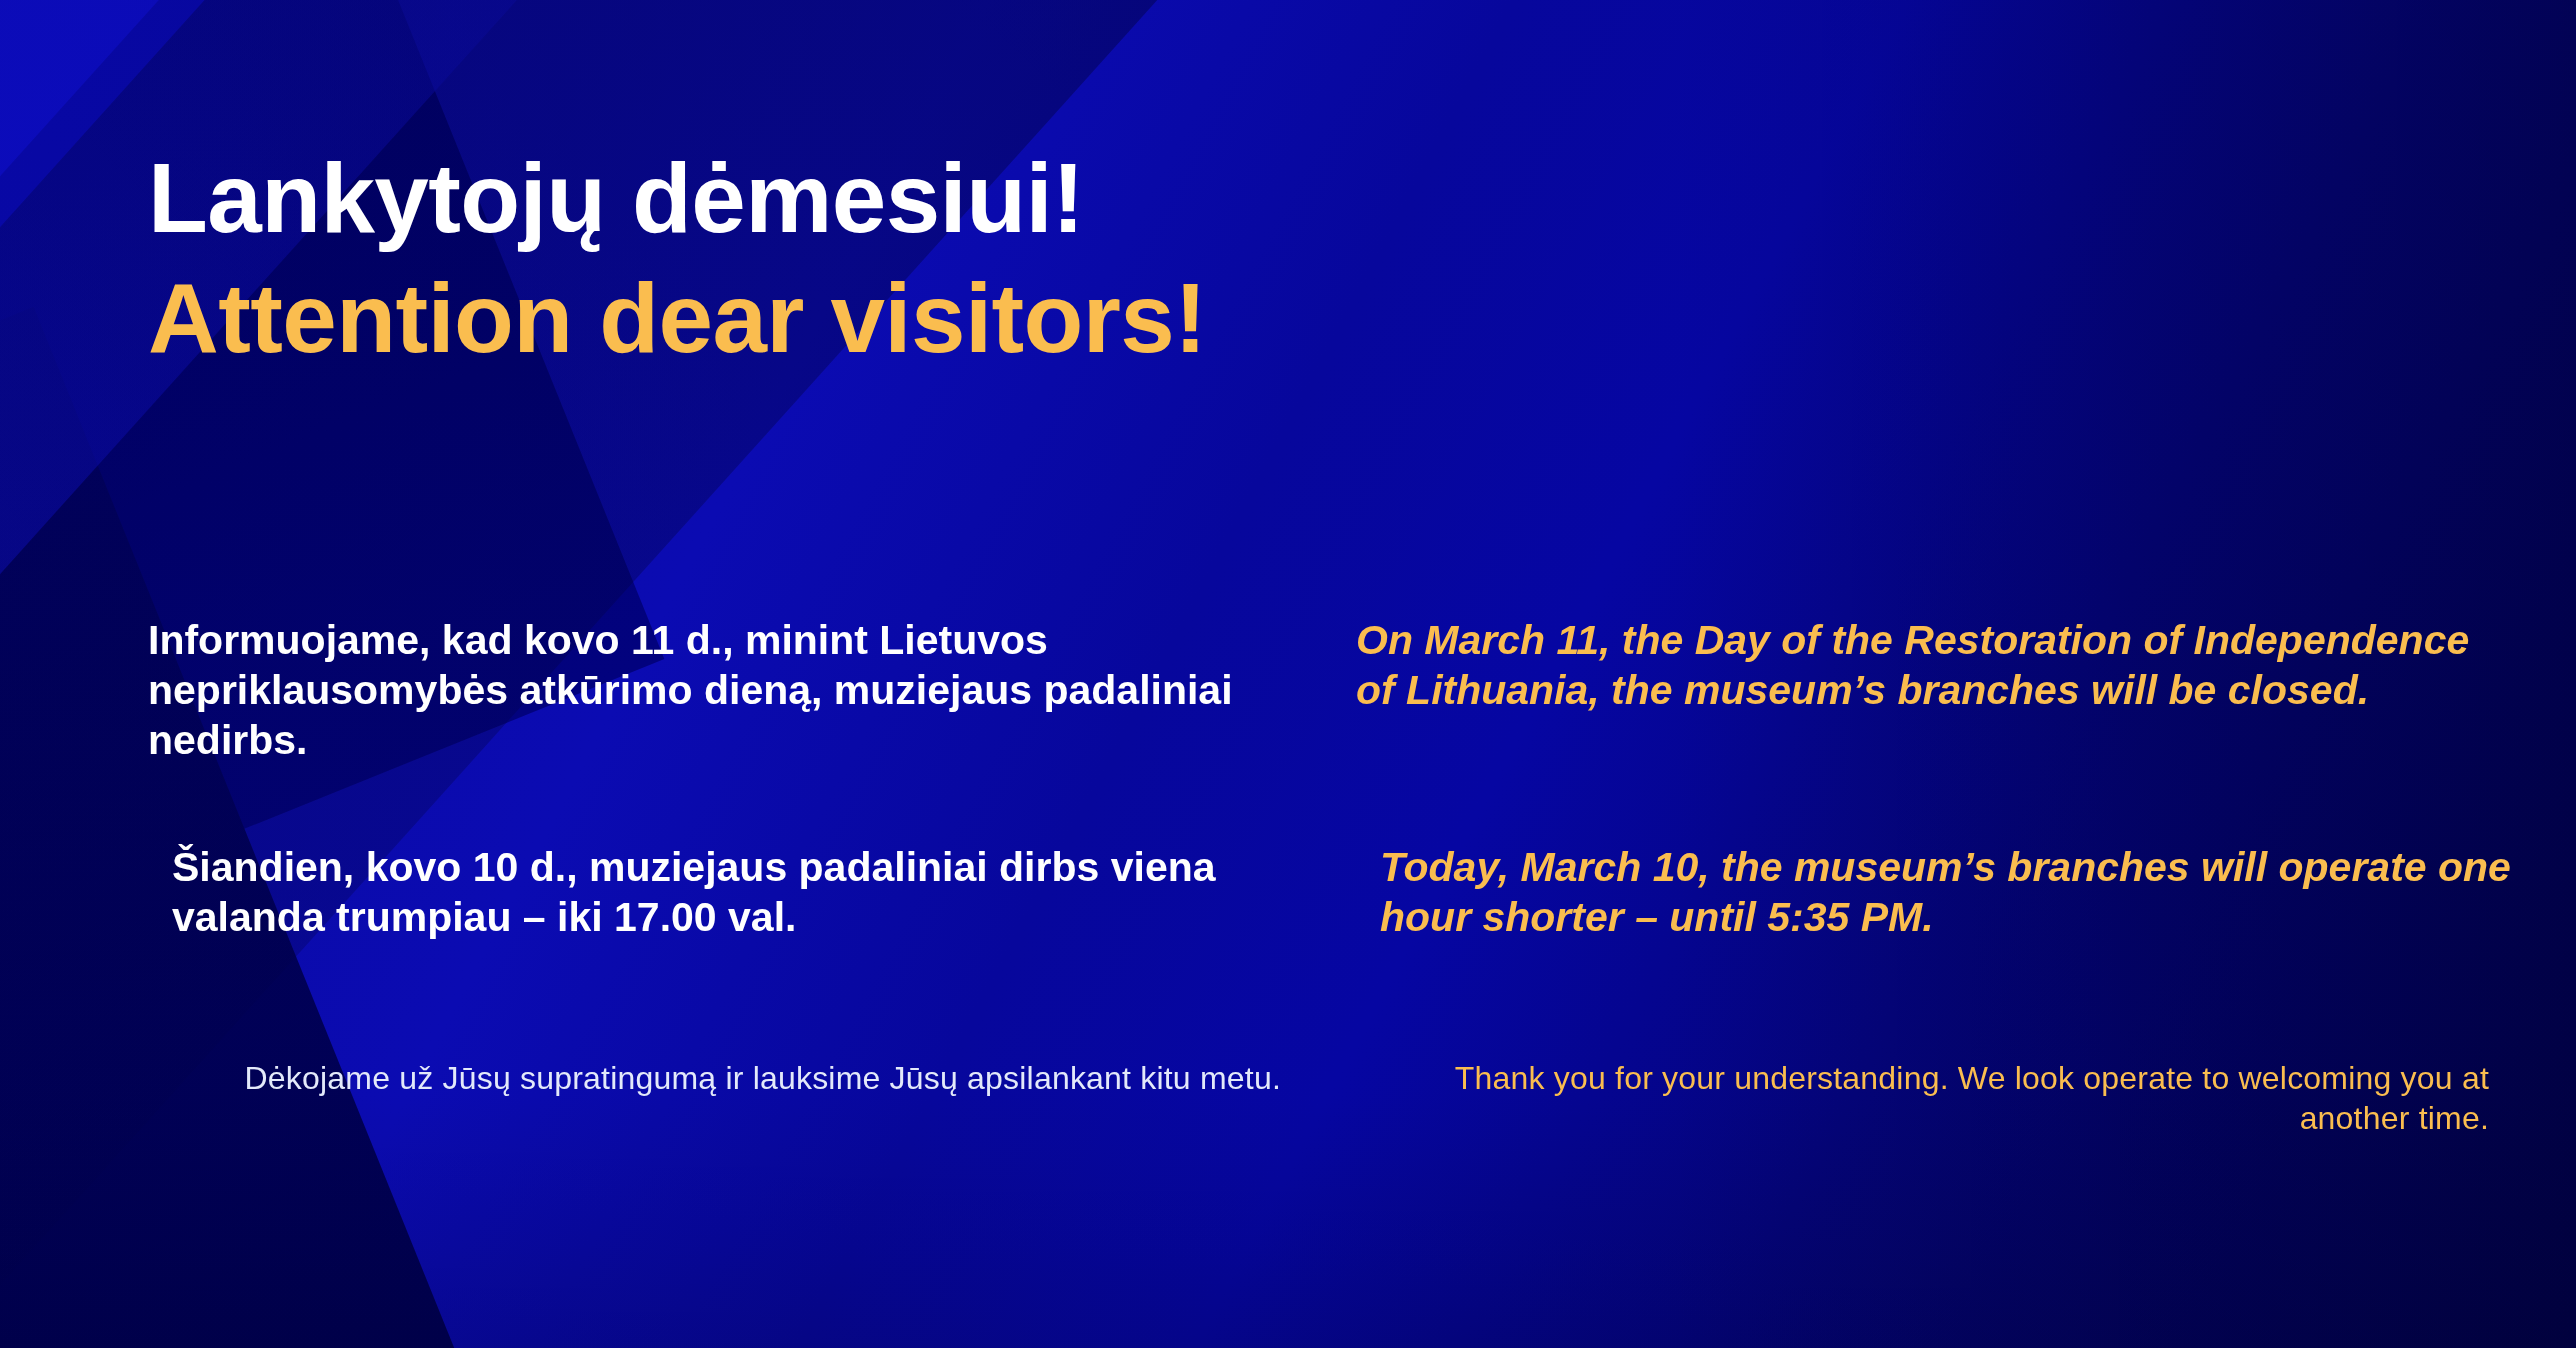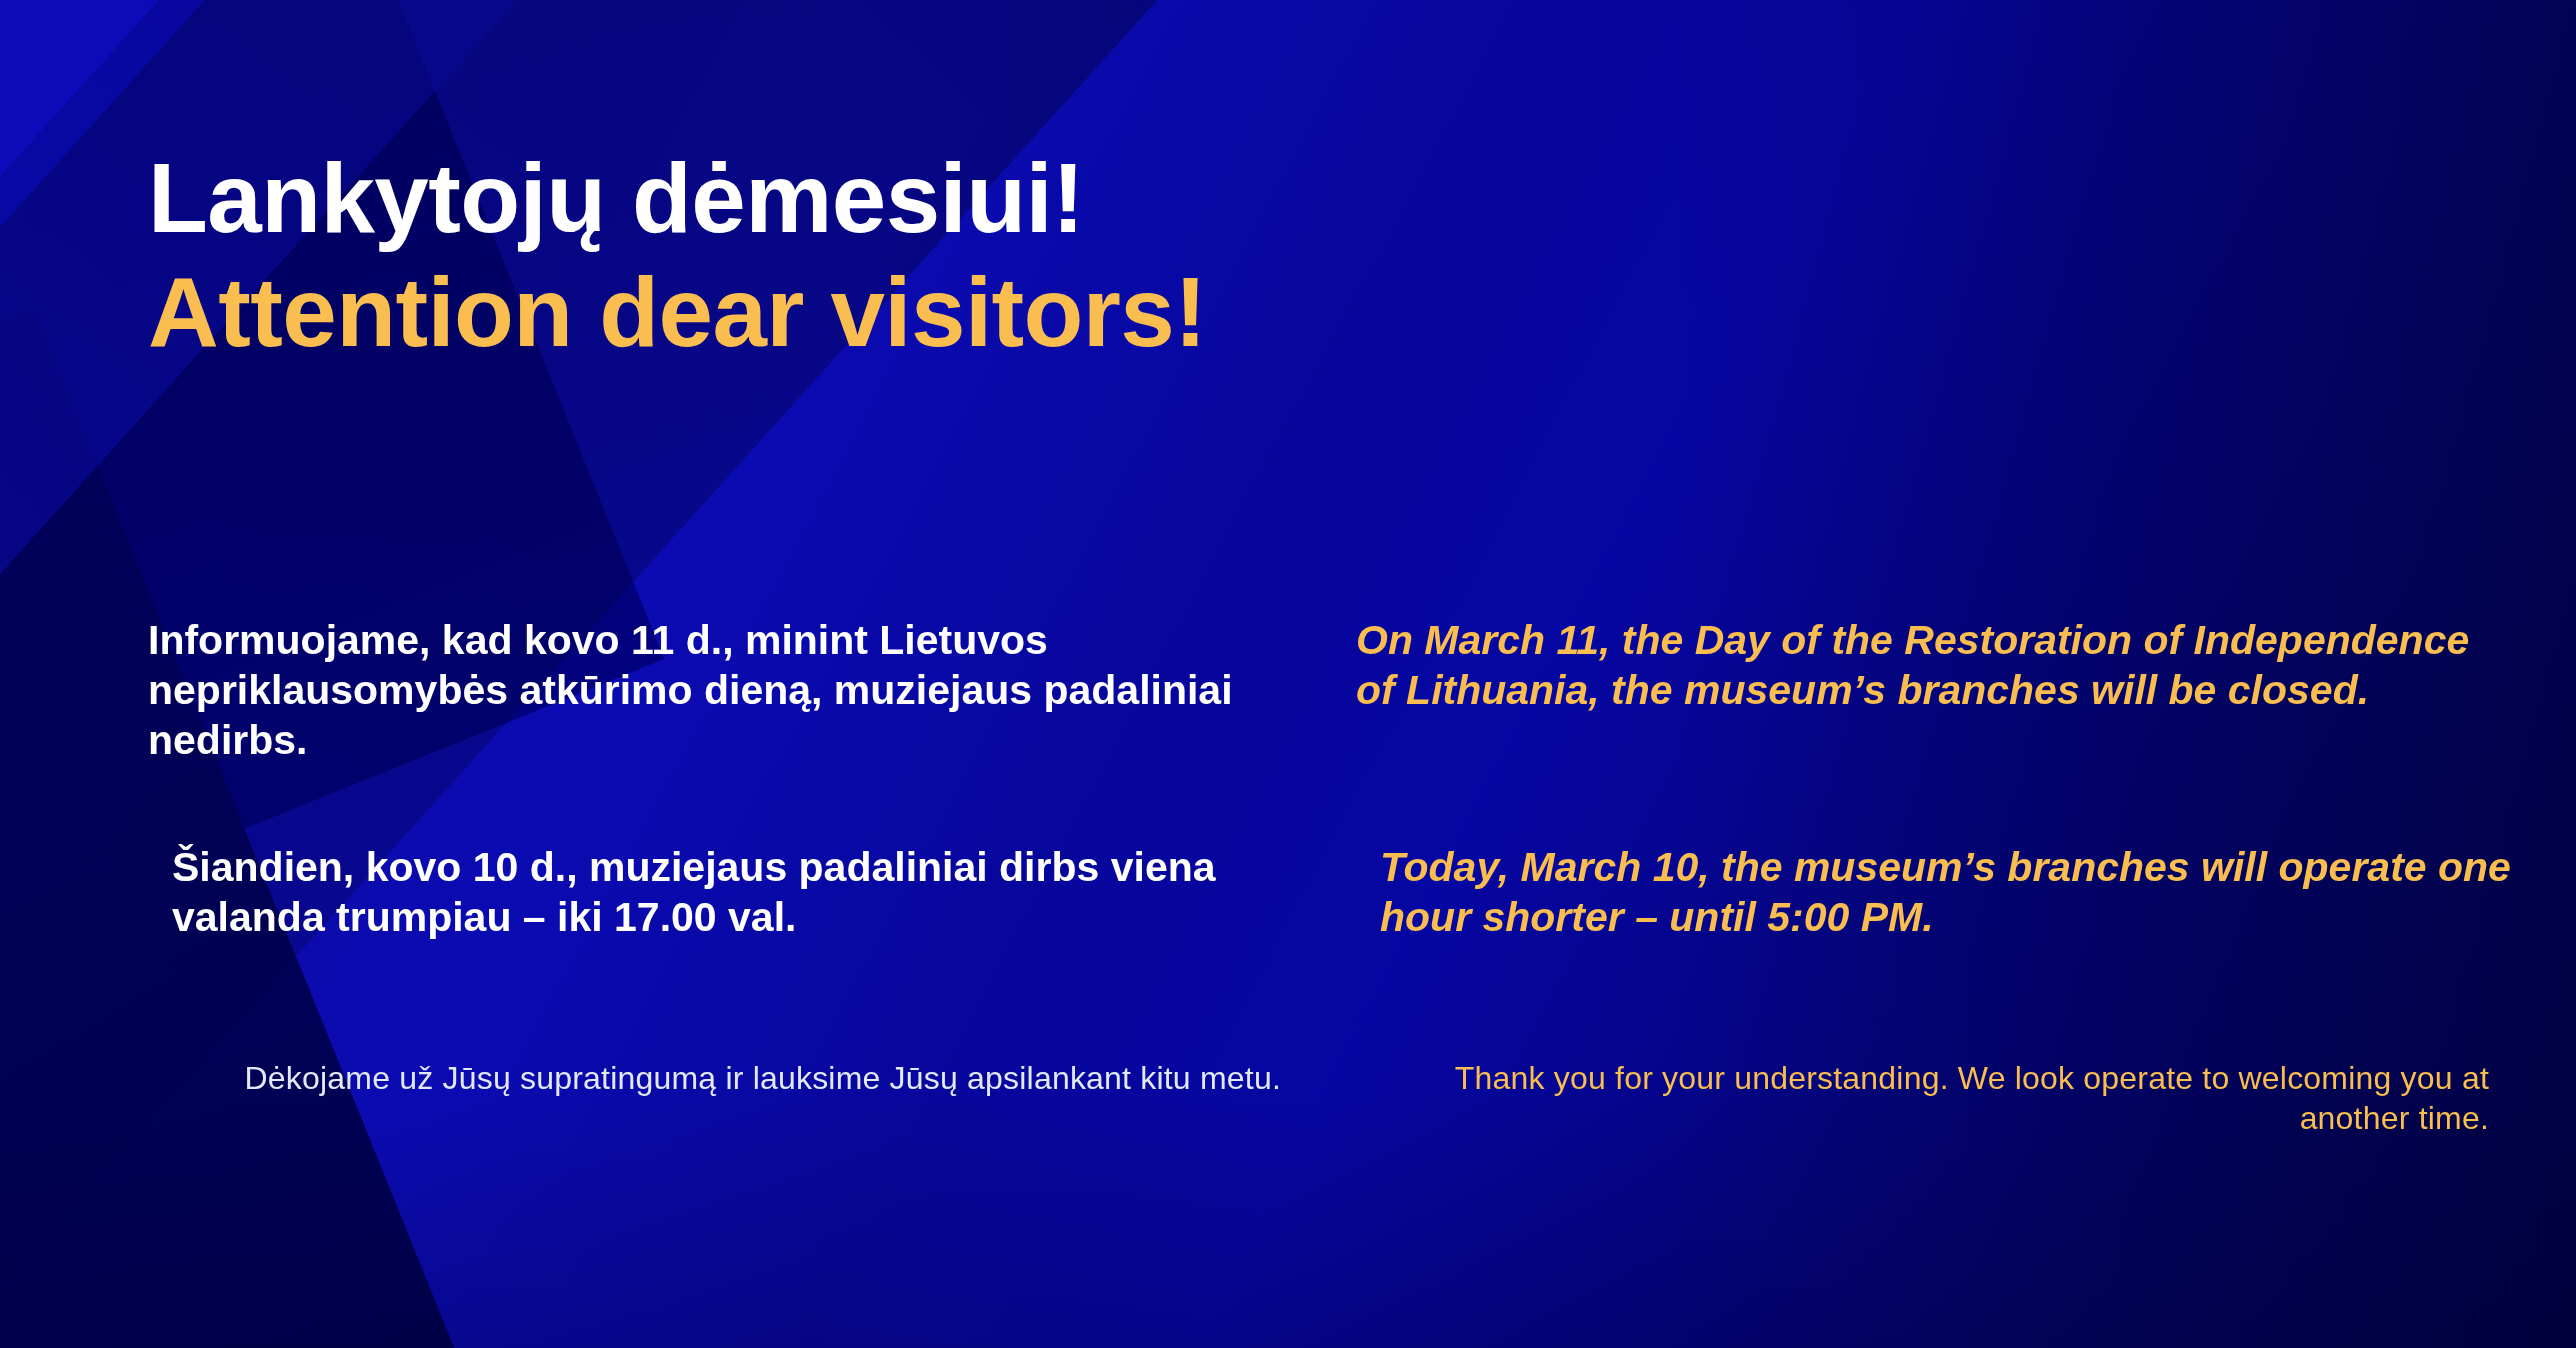--- a/index.html
+++ b/index.html
@@ -71,21 +71,21 @@
     line-height: 1.0;
   }
   .headline .line {
     font-size: 98px;
     font-weight: 700;
     letter-spacing: -0.6px;
     white-space: nowrap;
     font-stretch: condensed;
   }
   .headline .line-lt { color: #ffffff; }
-  .headline .line-en { color: #fabd4f; margin-top: 16px; }
+  .headline .line-en { color: #fabd4f; margin-top: 22px; }
 
   .columns {
     position: absolute;
     left: 0;
     top: 0;
     width: 2576px;
   }
 
   .col {
     position: absolute;
@@ -195,20 +195,20 @@
     <div class="columns">
 
       <div class="col col-lt">
         <div class="para main p1 txt-lt">Informuojame, kad kovo 11 d., minint Lietuvos nepriklausomybės atkūrimo dieną, muziejaus padaliniai nedirbs.</div>
         <div class="para main p2 txt-lt">Šiandien, kovo 10 d., muziejaus padaliniai dirbs viena valanda trumpiau – iki 17.00 val.</div>
         <div class="para note p3 txt-lt-soft">Dėkojame už Jūsų supratingumą ir lauksime Jūsų apsilankant kitu metu.</div>
       </div>
 
       <div class="col col-en">
         <div class="para main p1 txt-en">On March 11, the Day of the Restoration of Independence of Lithuania, the museum’s branches will be closed.</div>
-        <div class="para main p2 txt-en">Today, March 10, the museum’s branches will operate one hour shorter – until 5:00 PM.</div>
+        <div class="para main p2 txt-en">Today, March 10, the museum’s branches will operate one hour shorter – until 5:35 PM.</div>
         <div class="para note p3 txt-en-soft">Thank you for your understanding. We look operate to welcoming you at another time.</div>
       </div>
 
     </div>
   </div>
 </div>
 
 
 </body></html>

